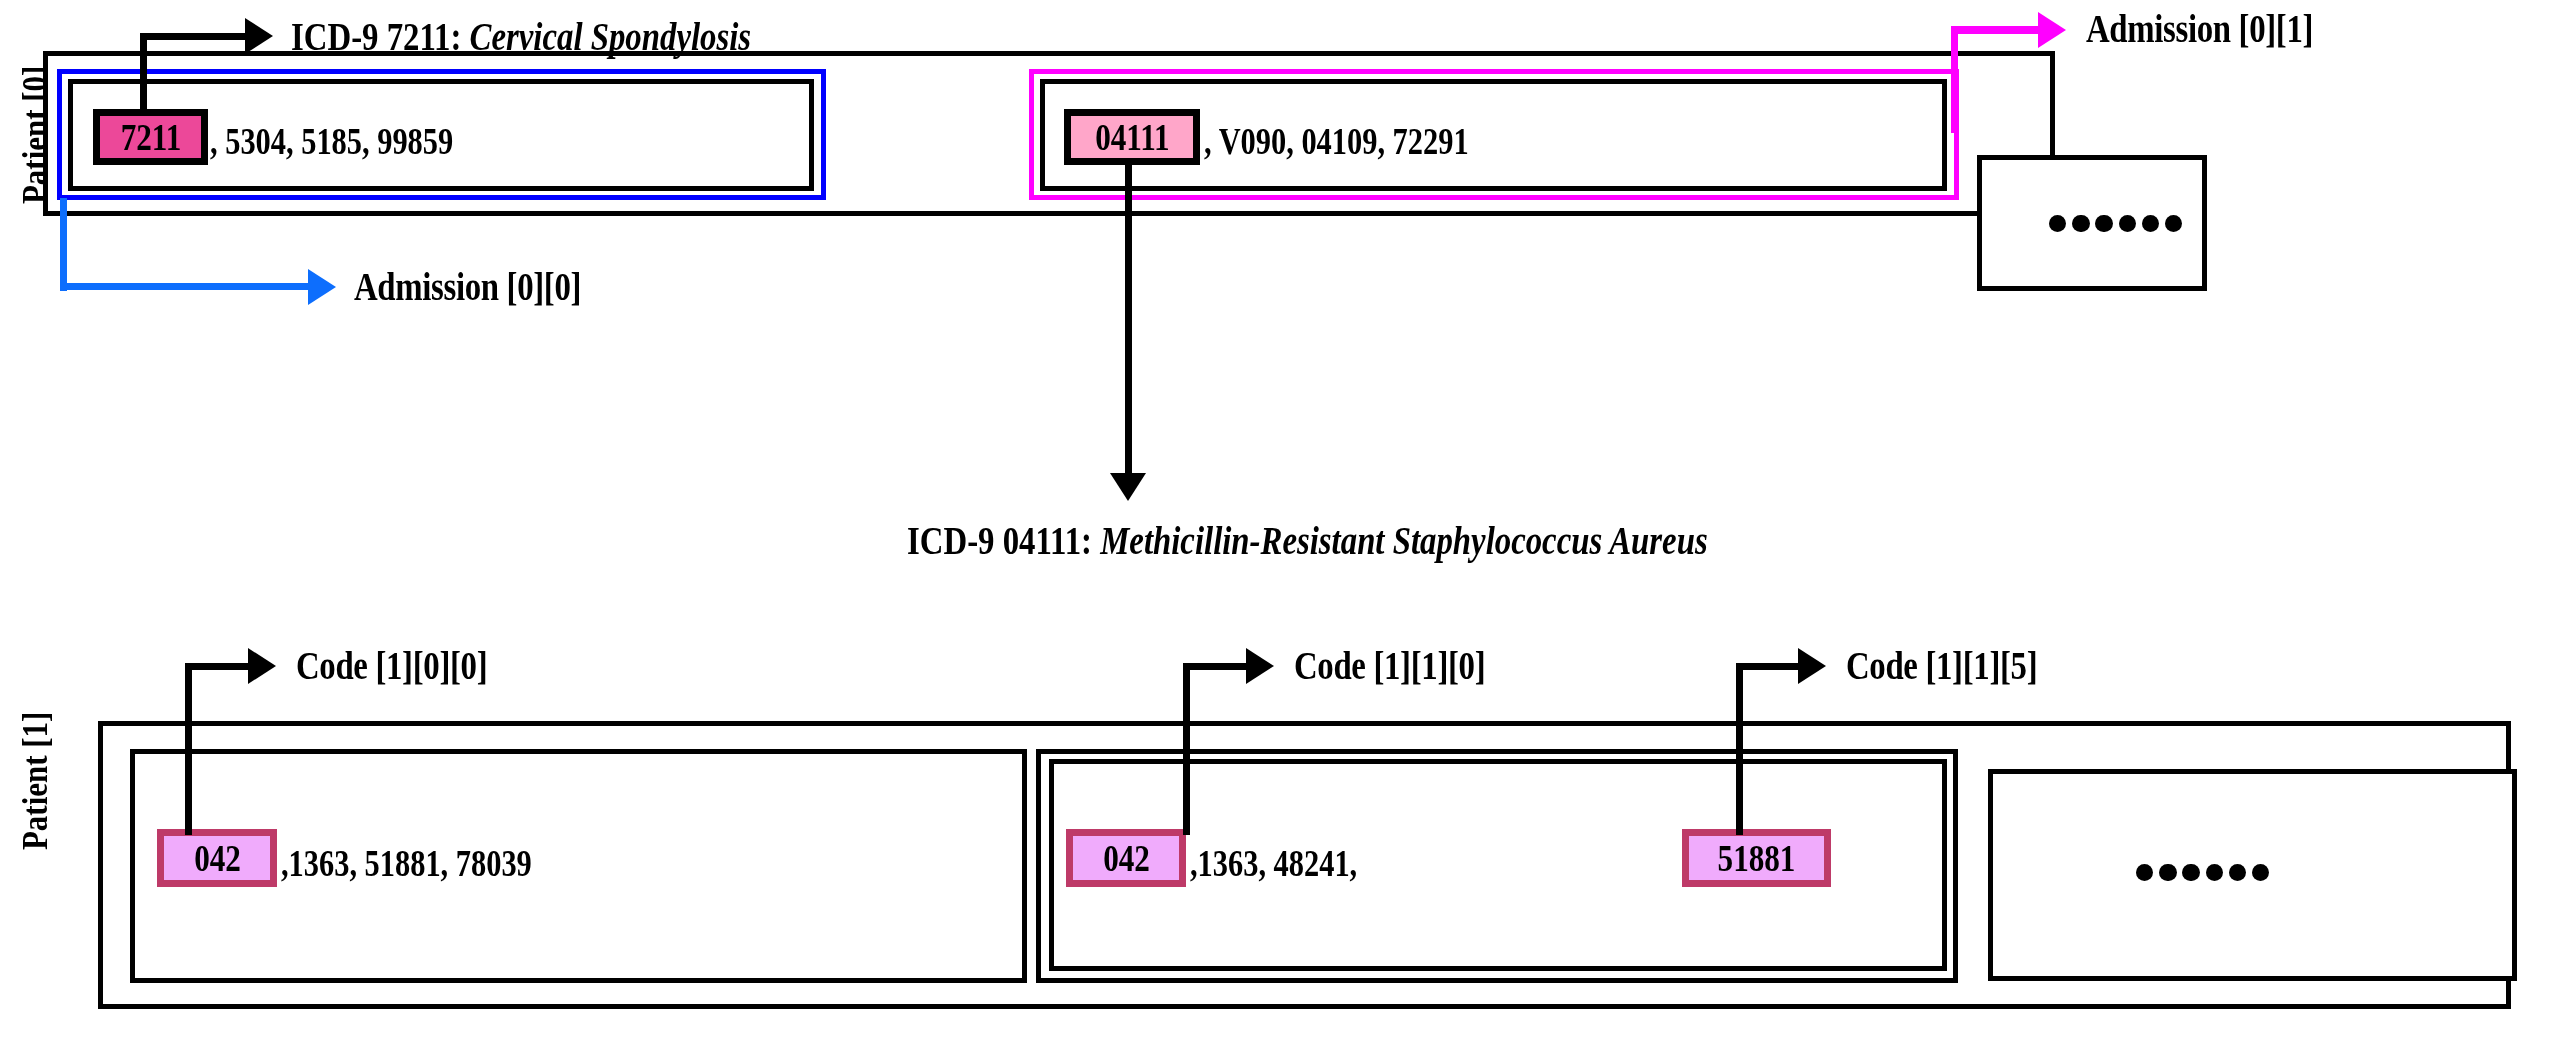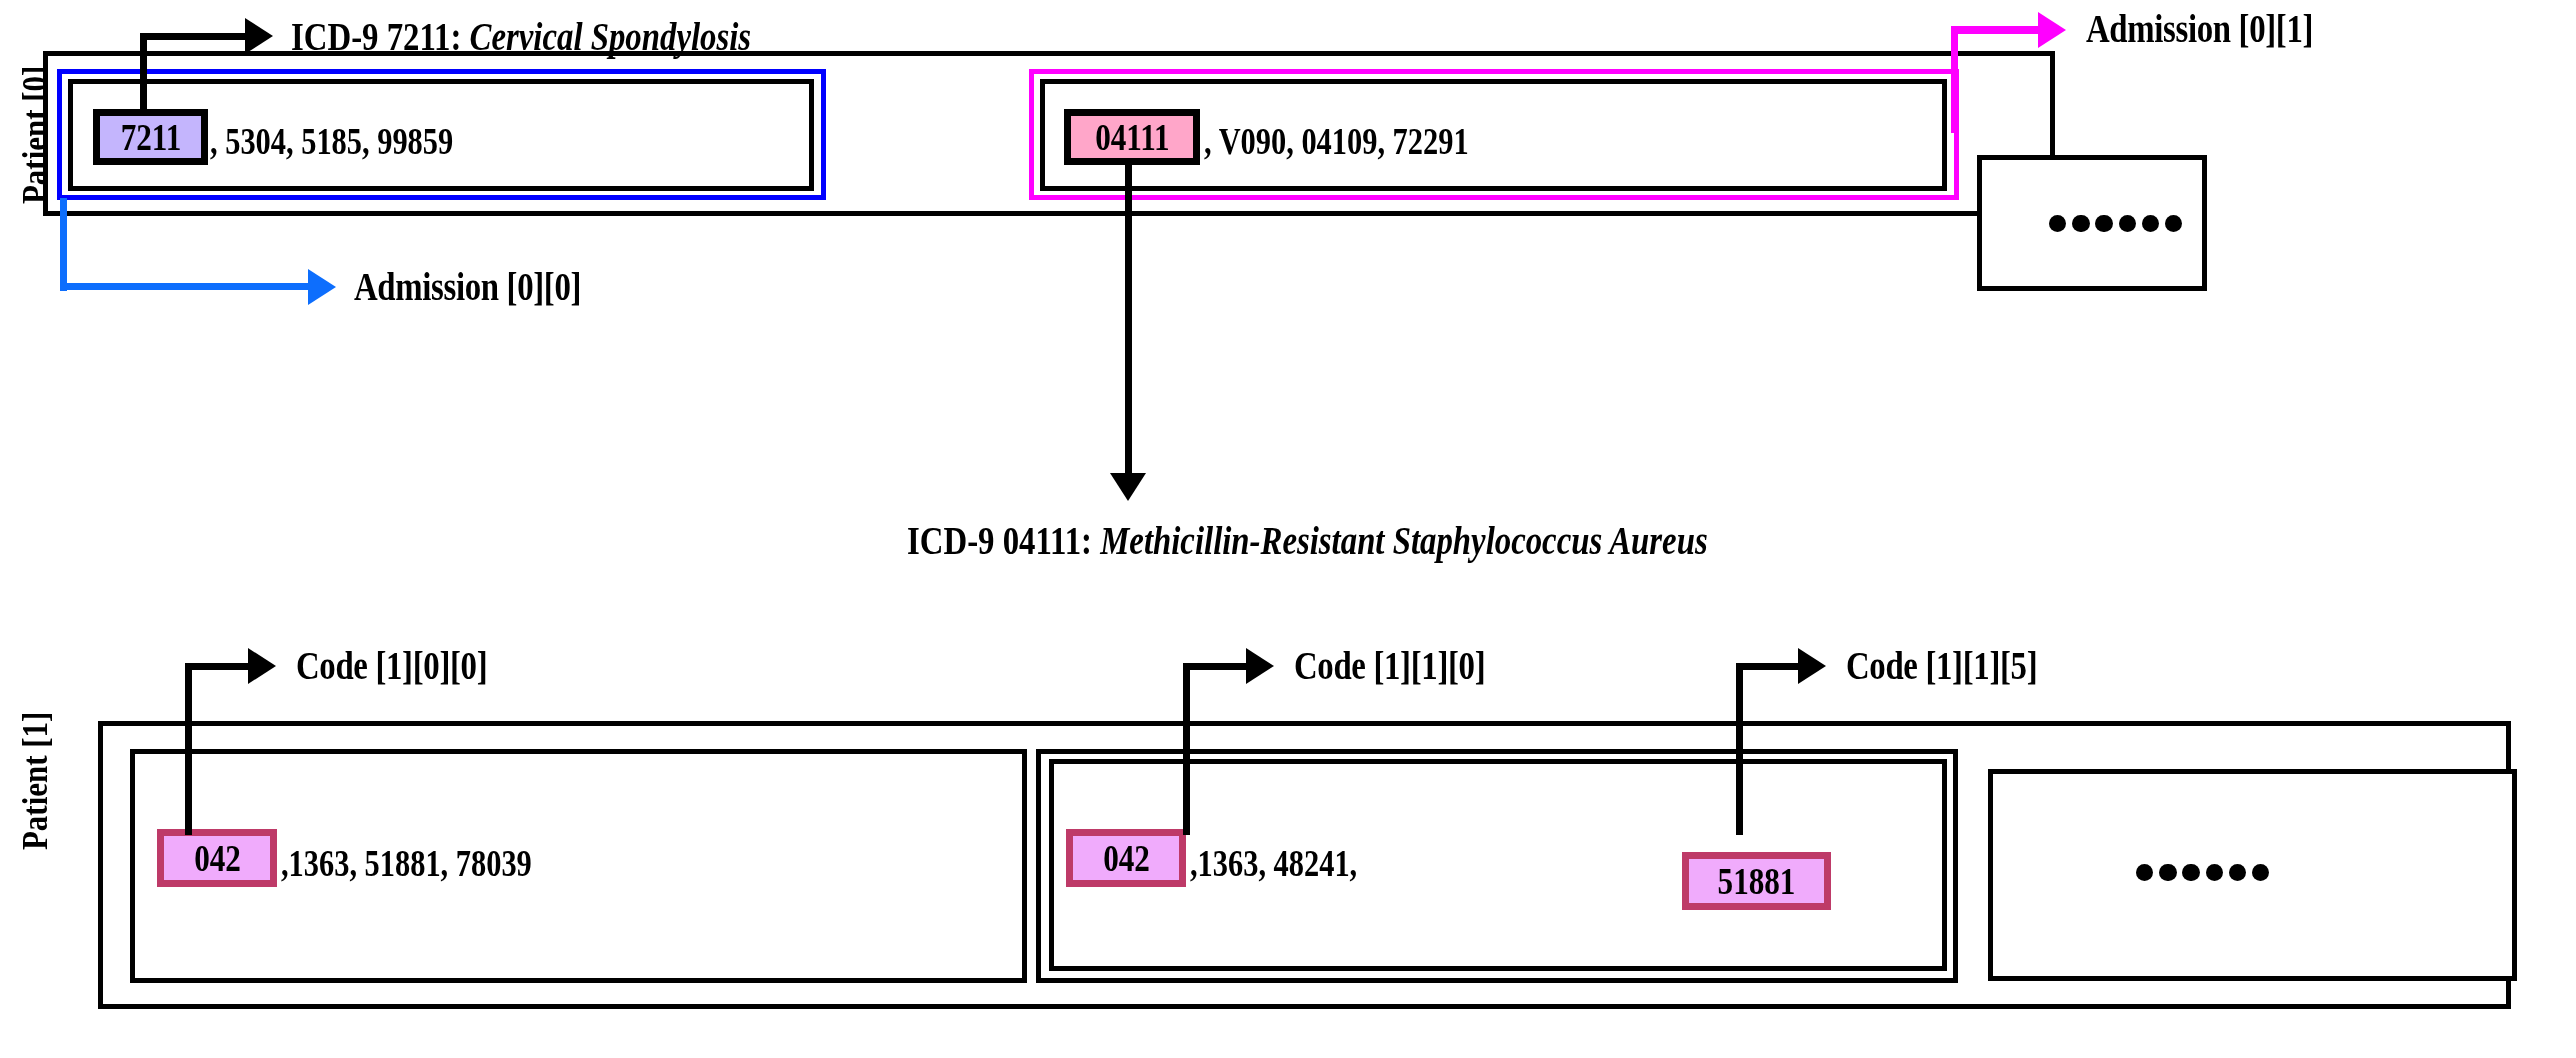--- a/index.html
+++ b/index.html
@@ -67,21 +67,21 @@
   }
 
   
   .chip{
     position:absolute;
     box-sizing:border-box;
     display:flex;align-items:center;justify-content:center;
     font-weight:bold;color:#000;line-height:1;
   }
   .chip span{transform:scaleX(0.82);display:inline-block;}
-  .chip.blue{background:#c4b5fd;border:7.4px solid #000;}
+  .chip.blue{background:#ec4899;border:7.4px solid #000;}
   .chip.pink{background:#ffa6c9;border:7.4px solid #000;justify-content:center;}
   .chip.crimson{background:#f0abfc;border:7.4px solid #be3a68;align-items:center;}
 
   
   .codes{
     position:absolute;
     font-weight:bold;color:#000;white-space:nowrap;line-height:1;
     transform:scaleX(0.80);transform-origin:left center;
   }
 
@@ -187,21 +187,21 @@
   <div class="codes" style="left:281px;top:844px;font-size:38px;">,1363, 51881, 78039</div>
 
   <div class="adm-outer blackdbl" style="left:1036px;top:749px;width:922px;height:234px;"></div>
   <div class="adm-inner" style="left:1049px;top:759px;width:898px;height:212px;"></div>
 
   <div class="chip crimson" style="left:1066px;top:829px;width:120px;height:58px;font-size:38px;">
     <span>042</span>
   </div>
   <div class="codes" style="left:1190px;top:844px;font-size:38px;">,1363, 48241,</div>
 
-  <div class="chip crimson" style="left:1682px;top:829px;width:149px;height:58px;font-size:38px;margin-top:23px;">
+  <div class="chip crimson" style="left:1682px;top:829px;width:149px;height:58px;font-size:38px;">
     <span>51881</span>
   </div>
 
   <div class="adm-simple" style="left:1988px;top:769px;width:529px;height:212px;"></div>
   <div class="dots" style="left:2136px;top:864px;">
       <i></i>
       <i></i>
       <i></i>
       <i></i>
       <i></i>

